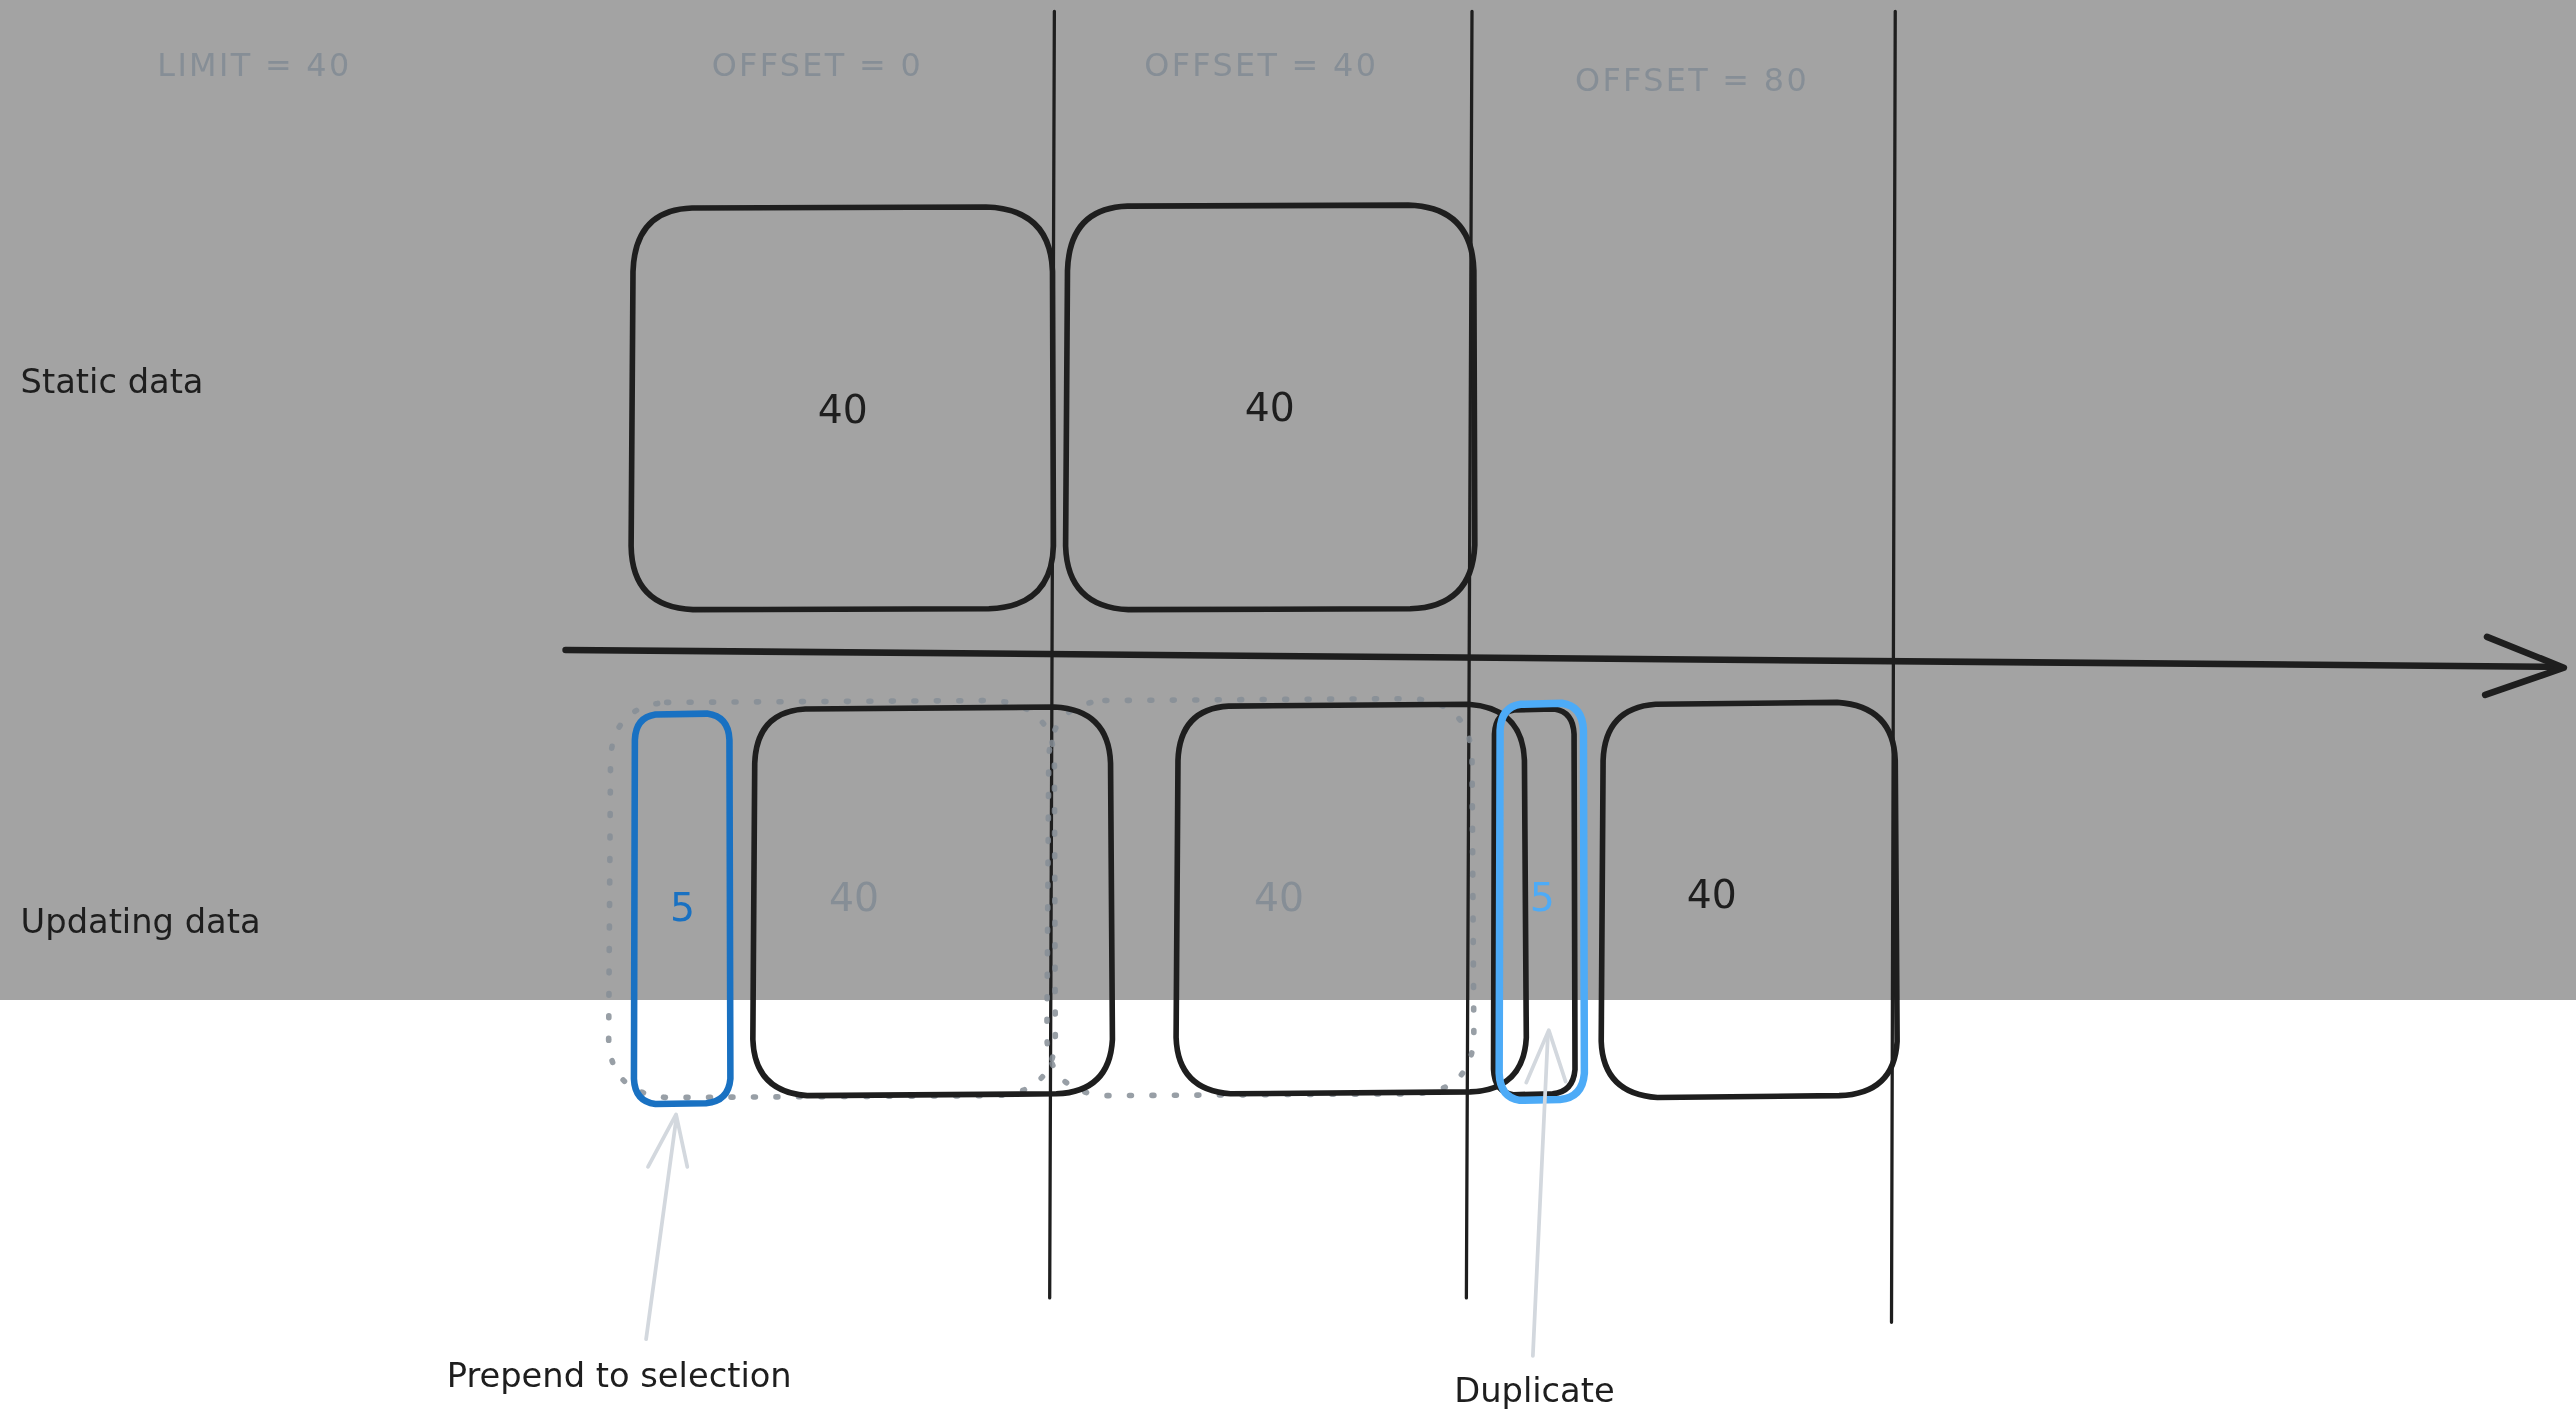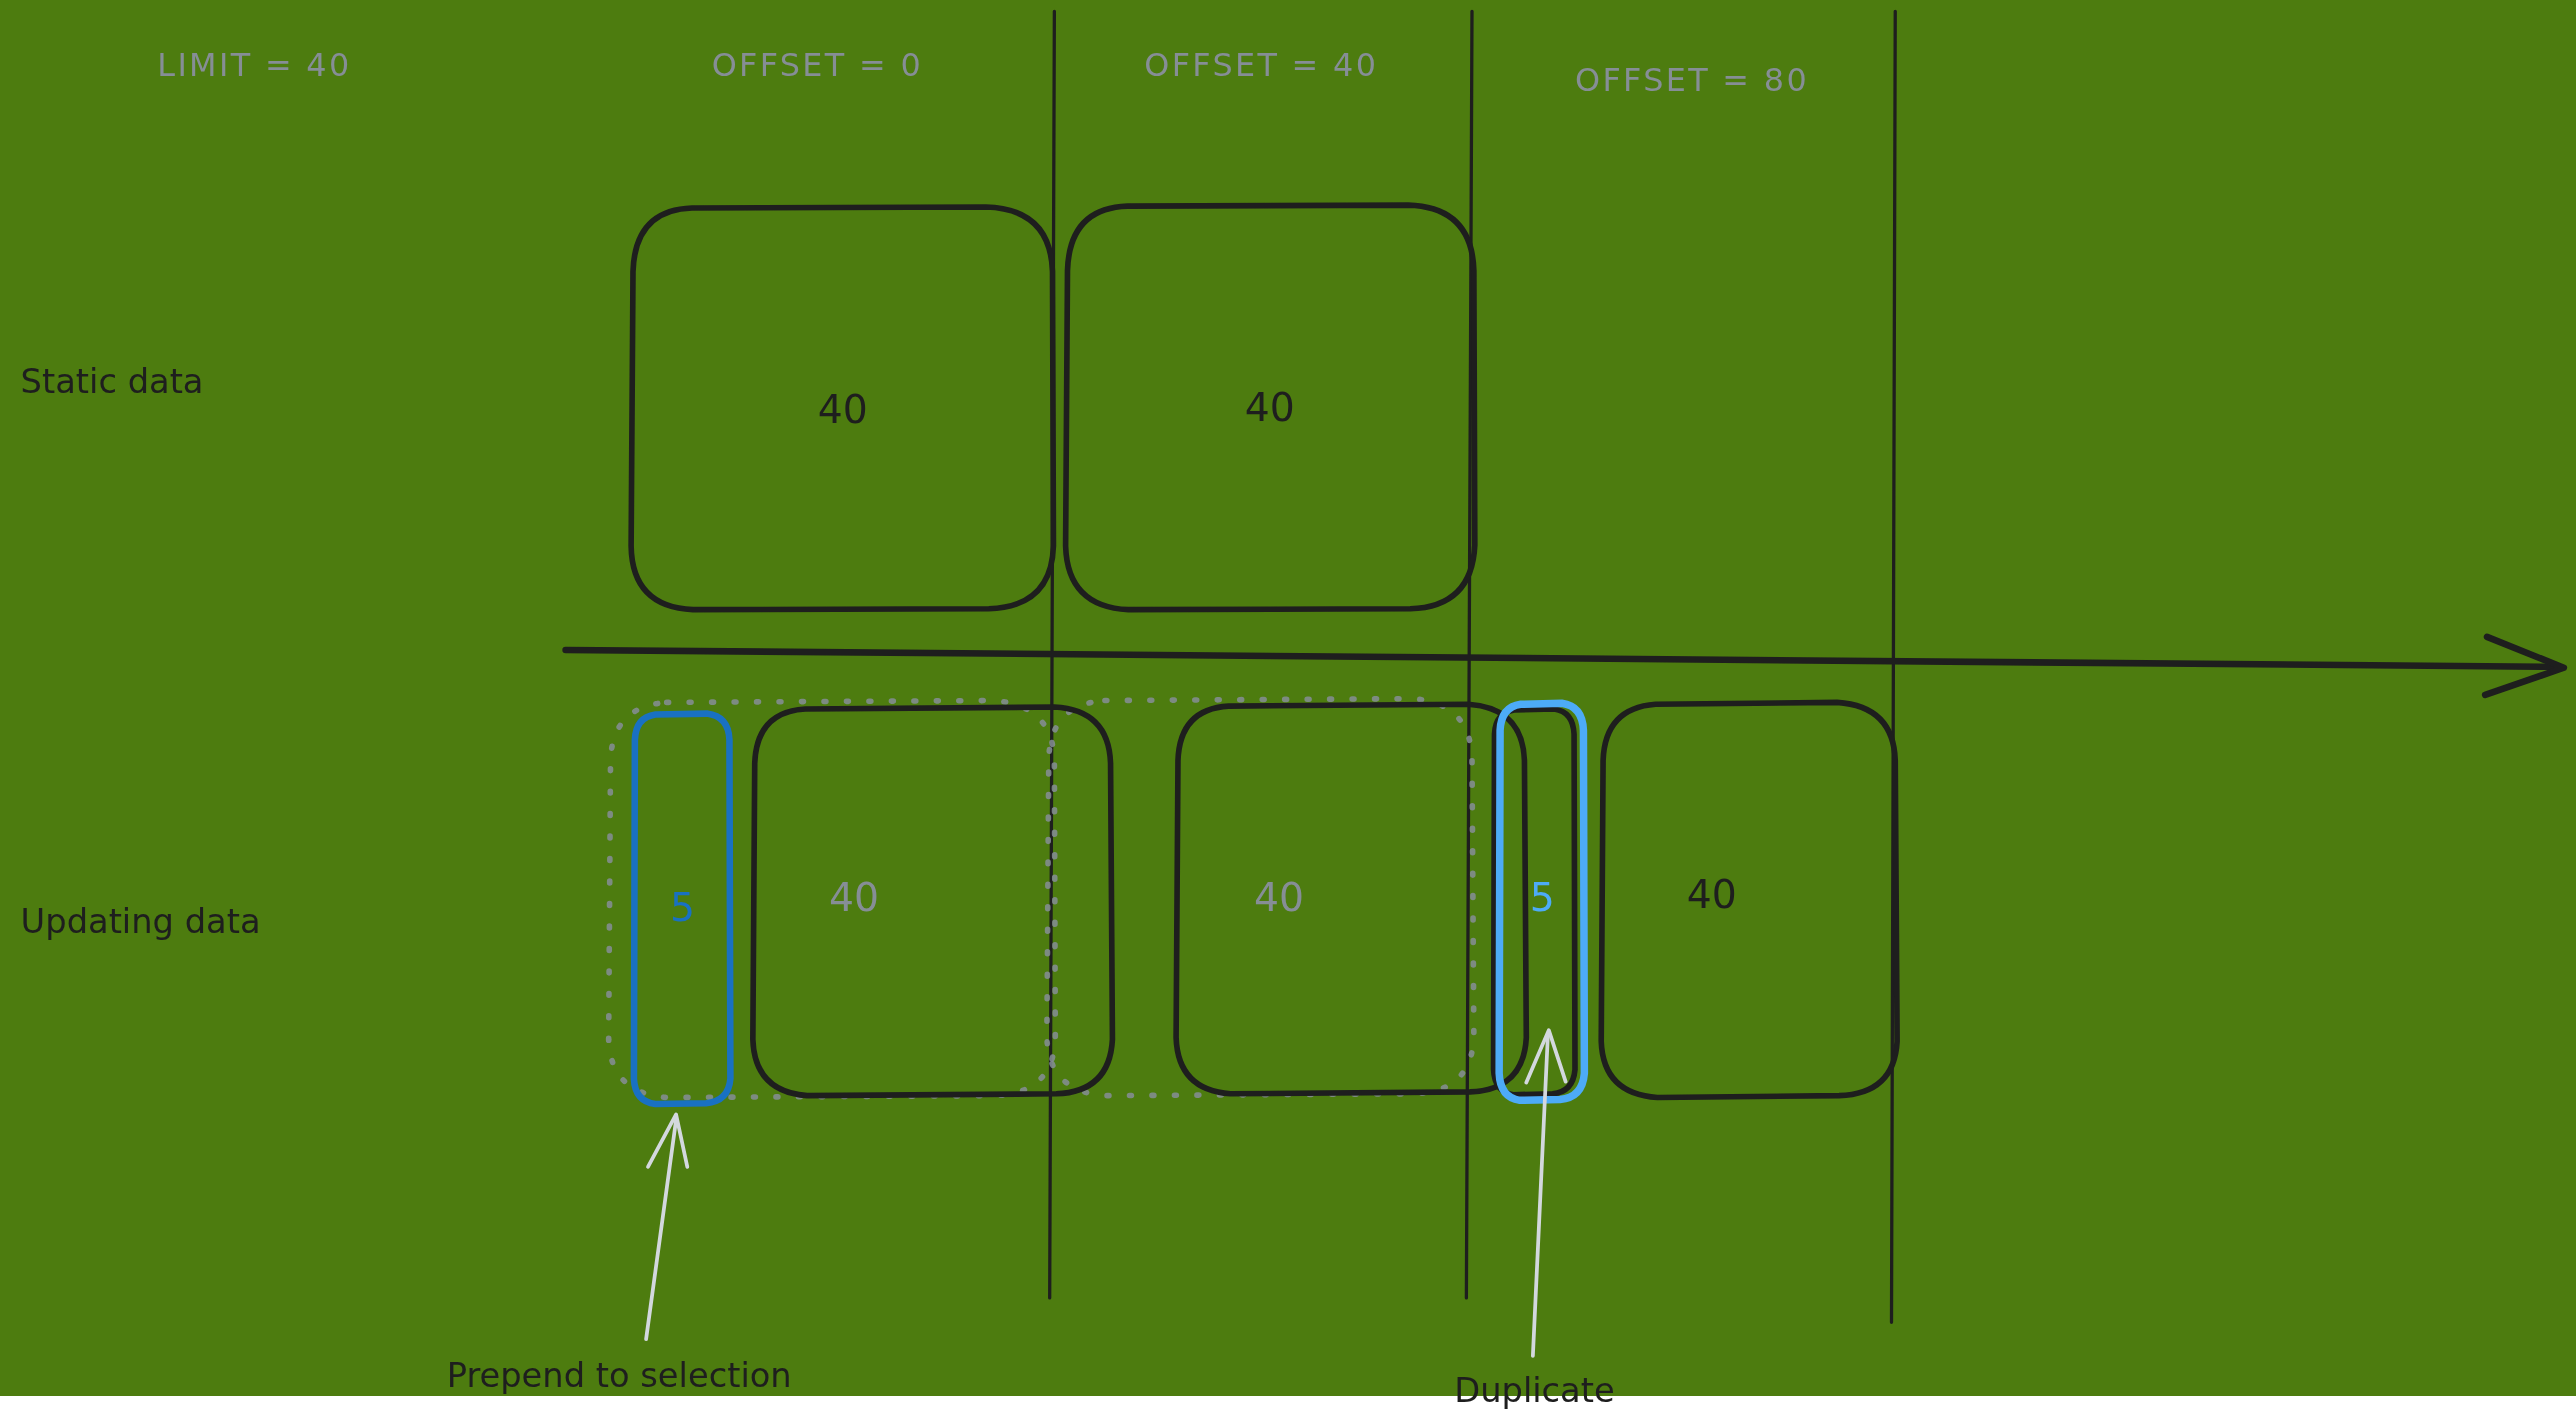--- a/index.html
+++ b/index.html
@@ -6,22 +6,22 @@
   html, body {
     margin: 0; padding: 0;
     background: #ffffff;
     width: 2576px; height: 1416px;
     overflow: hidden;
     font-family: "DejaVu Sans", sans-serif;
   }
   #stage {
     position: relative;
     width: 2576px;
-    height: 1396px;
-    background: #4d7c0f;
+    height: 1000px;
+    background: #a3a3a3;
   }
   svg.layer {
     position: absolute;
     left: 0; top: 0;
     width: 2576px; height: 1416px;
     overflow: visible;
   }
   .hand {
     font-family: "DejaVu Sans", sans-serif;
     font-weight: 400;

